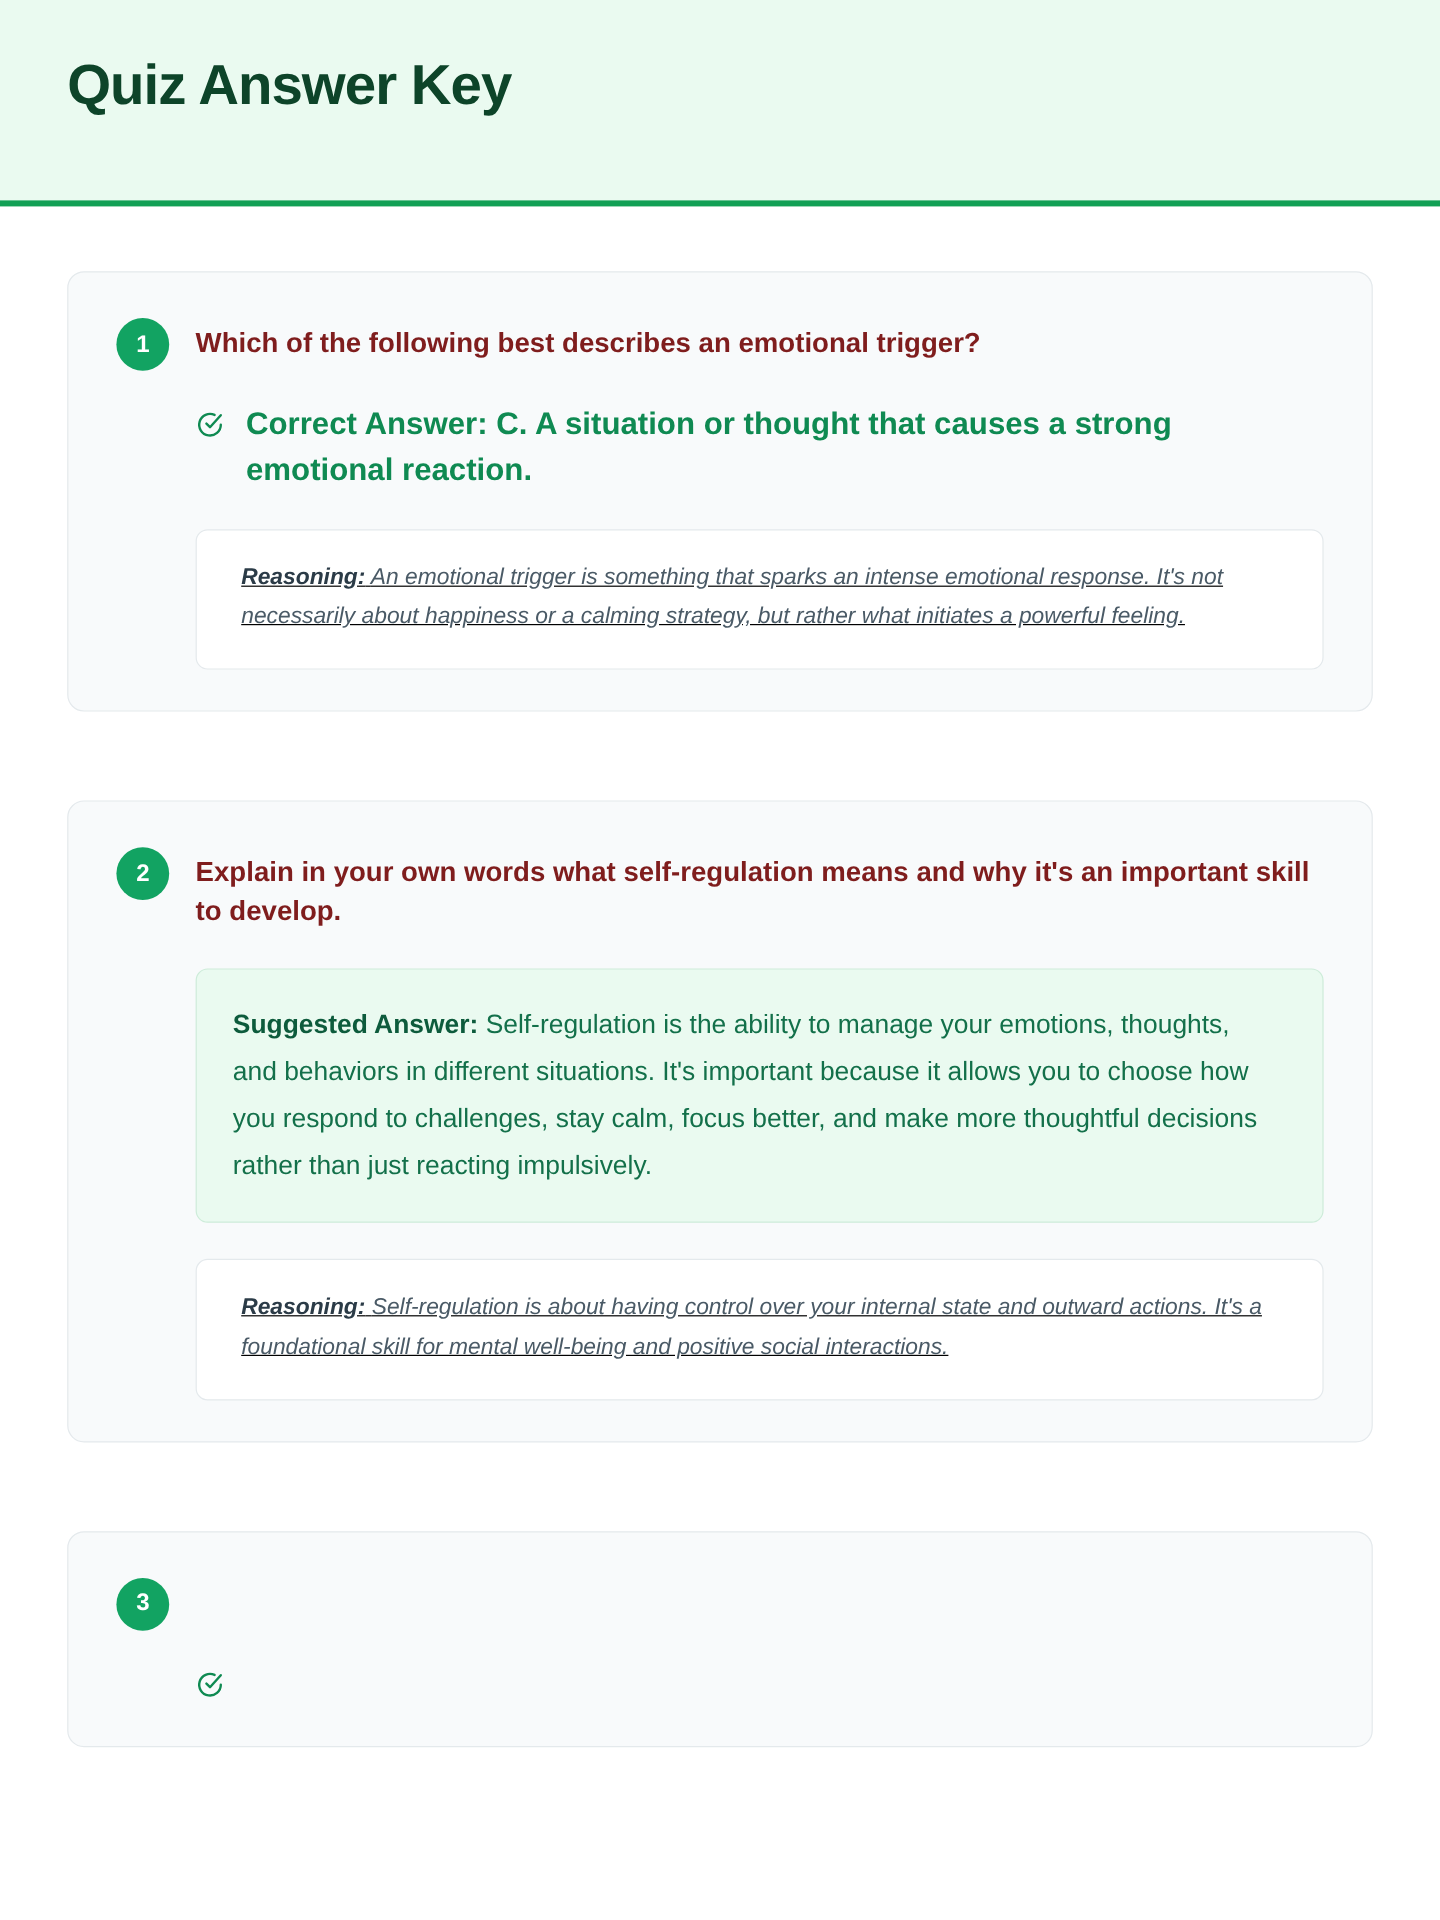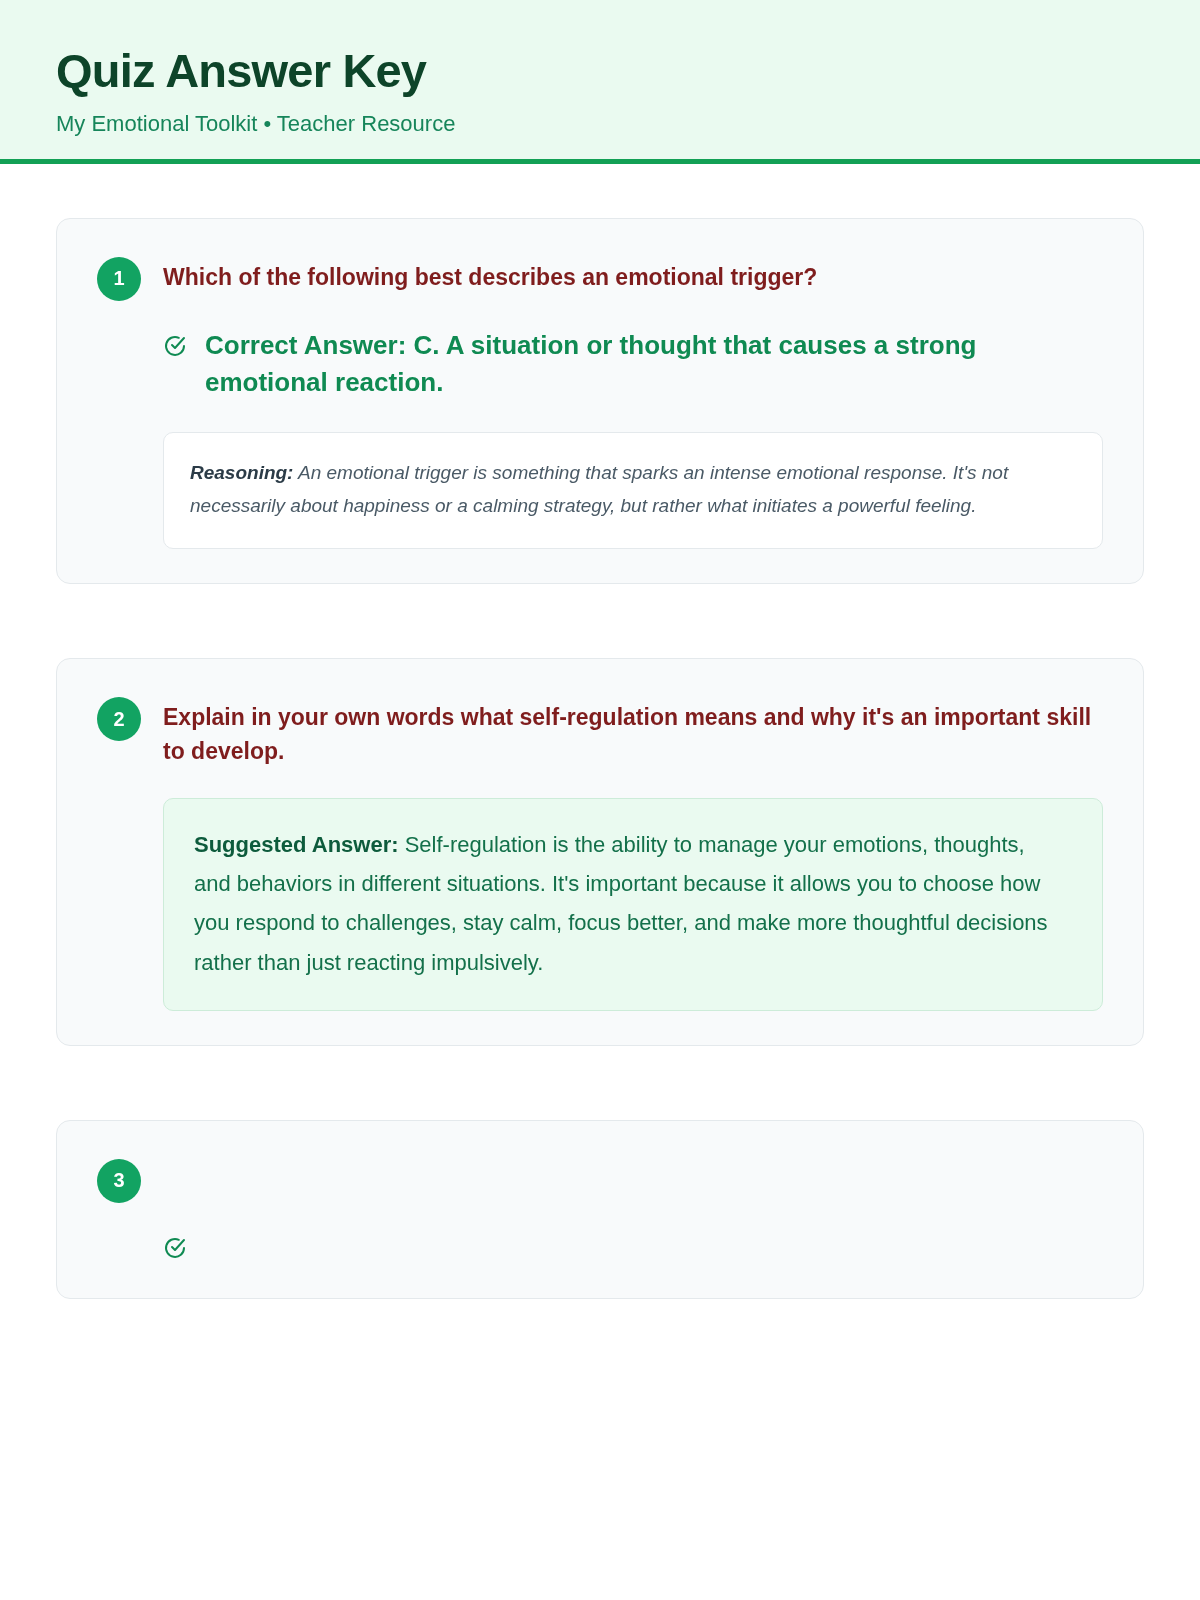--- a/index.html
+++ b/index.html
@@ -13,21 +13,21 @@
   .page {
     width: 1200px;
     min-height: 1600px;
     background: #ffffff;
     overflow: hidden;
   }
 
   
   .header {
     background: #eafaf0;
-    padding: 46px 56px 21px 56px;
+    padding: 46px 56px 56px 56px;
     border-bottom: 5px solid #12a055;
   }
   .header-title {
     font-size: 47px;
     font-weight: bold;
     color: #0d4429;
     letter-spacing: -0.8px;
     margin: 0 0 16px 0;
     line-height: 1.05;
   }
@@ -108,21 +108,22 @@
     line-height: 1.78;
   }
   .suggested-text b { color: #0d5b3c; }
 
   
   .reasoning-box {
     margin: 30px 0 0 66px;
     background: #ffffff;
     border: 1px solid #e4e9ec;
     border-radius: 10px;
-    padding: 24px 30px 26px 26px;
+    padding: 24px 30px 26px 37px;
+    text-decoration: underline;
   }
   .reasoning-text {
     font-size: 19px;
     font-style: italic;
     color: #4a5a66;
     line-height: 1.72;
   }
   .reasoning-text b {
     font-style: italic;
     color: #2b3b47;
@@ -130,21 +131,20 @@
   }
   .q-card.last { margin-bottom: 0; }
 </style>
 </head>
 <body>
 
 <div class="page">
 
   <div class="header">
     <h1 class="header-title">Quiz Answer Key</h1>
-    <p class="header-subtitle">My Emotional Toolkit • Teacher Resource</p>
   </div>
 
   <div class="content">
 
     <div class="q-card">
       <div class="q-head">
         <div class="q-num">1</div>
         <div class="q-text">Which of the following best describes an emotional trigger?</div>
       </div>
       <div class="answer-row">
@@ -168,20 +168,26 @@
       <div class="q-head">
         <div class="q-num">2</div>
         <div class="q-text">Explain in your own words what self-regulation means and why it's an important skill to develop.</div>
       </div>
       <div class="suggested-box">
         <div class="suggested-text">
           <b>Suggested Answer:</b>
           <span>Self-regulation is the ability to manage your emotions, thoughts, and behaviors in different situations. It's important because it allows you to choose how you respond to challenges, stay calm, focus better, and make more thoughtful decisions rather than just reacting impulsively.</span>
         </div>
       </div>
+      <div class="reasoning-box">
+        <div class="reasoning-text">
+          <b>Reasoning:</b>
+          <span>Self-regulation is about having control over your internal state and outward actions. It's a foundational skill for mental well-being and positive social interactions.</span>
+        </div>
+      </div>
     </div>
 
     <div class="q-card last">
       <div class="q-head">
         <div class="q-num">3</div>
       </div>
       <div class="answer-row">
         <span class="check-icon">
           <svg width="24" height="24" viewBox="0 0 24 24" fill="none" stroke="#0f8a52" stroke-width="2" stroke-linecap="round" stroke-linejoin="round">
             <path d="M21 12a9 9 0 1 1-5.2-8.2"></path>

